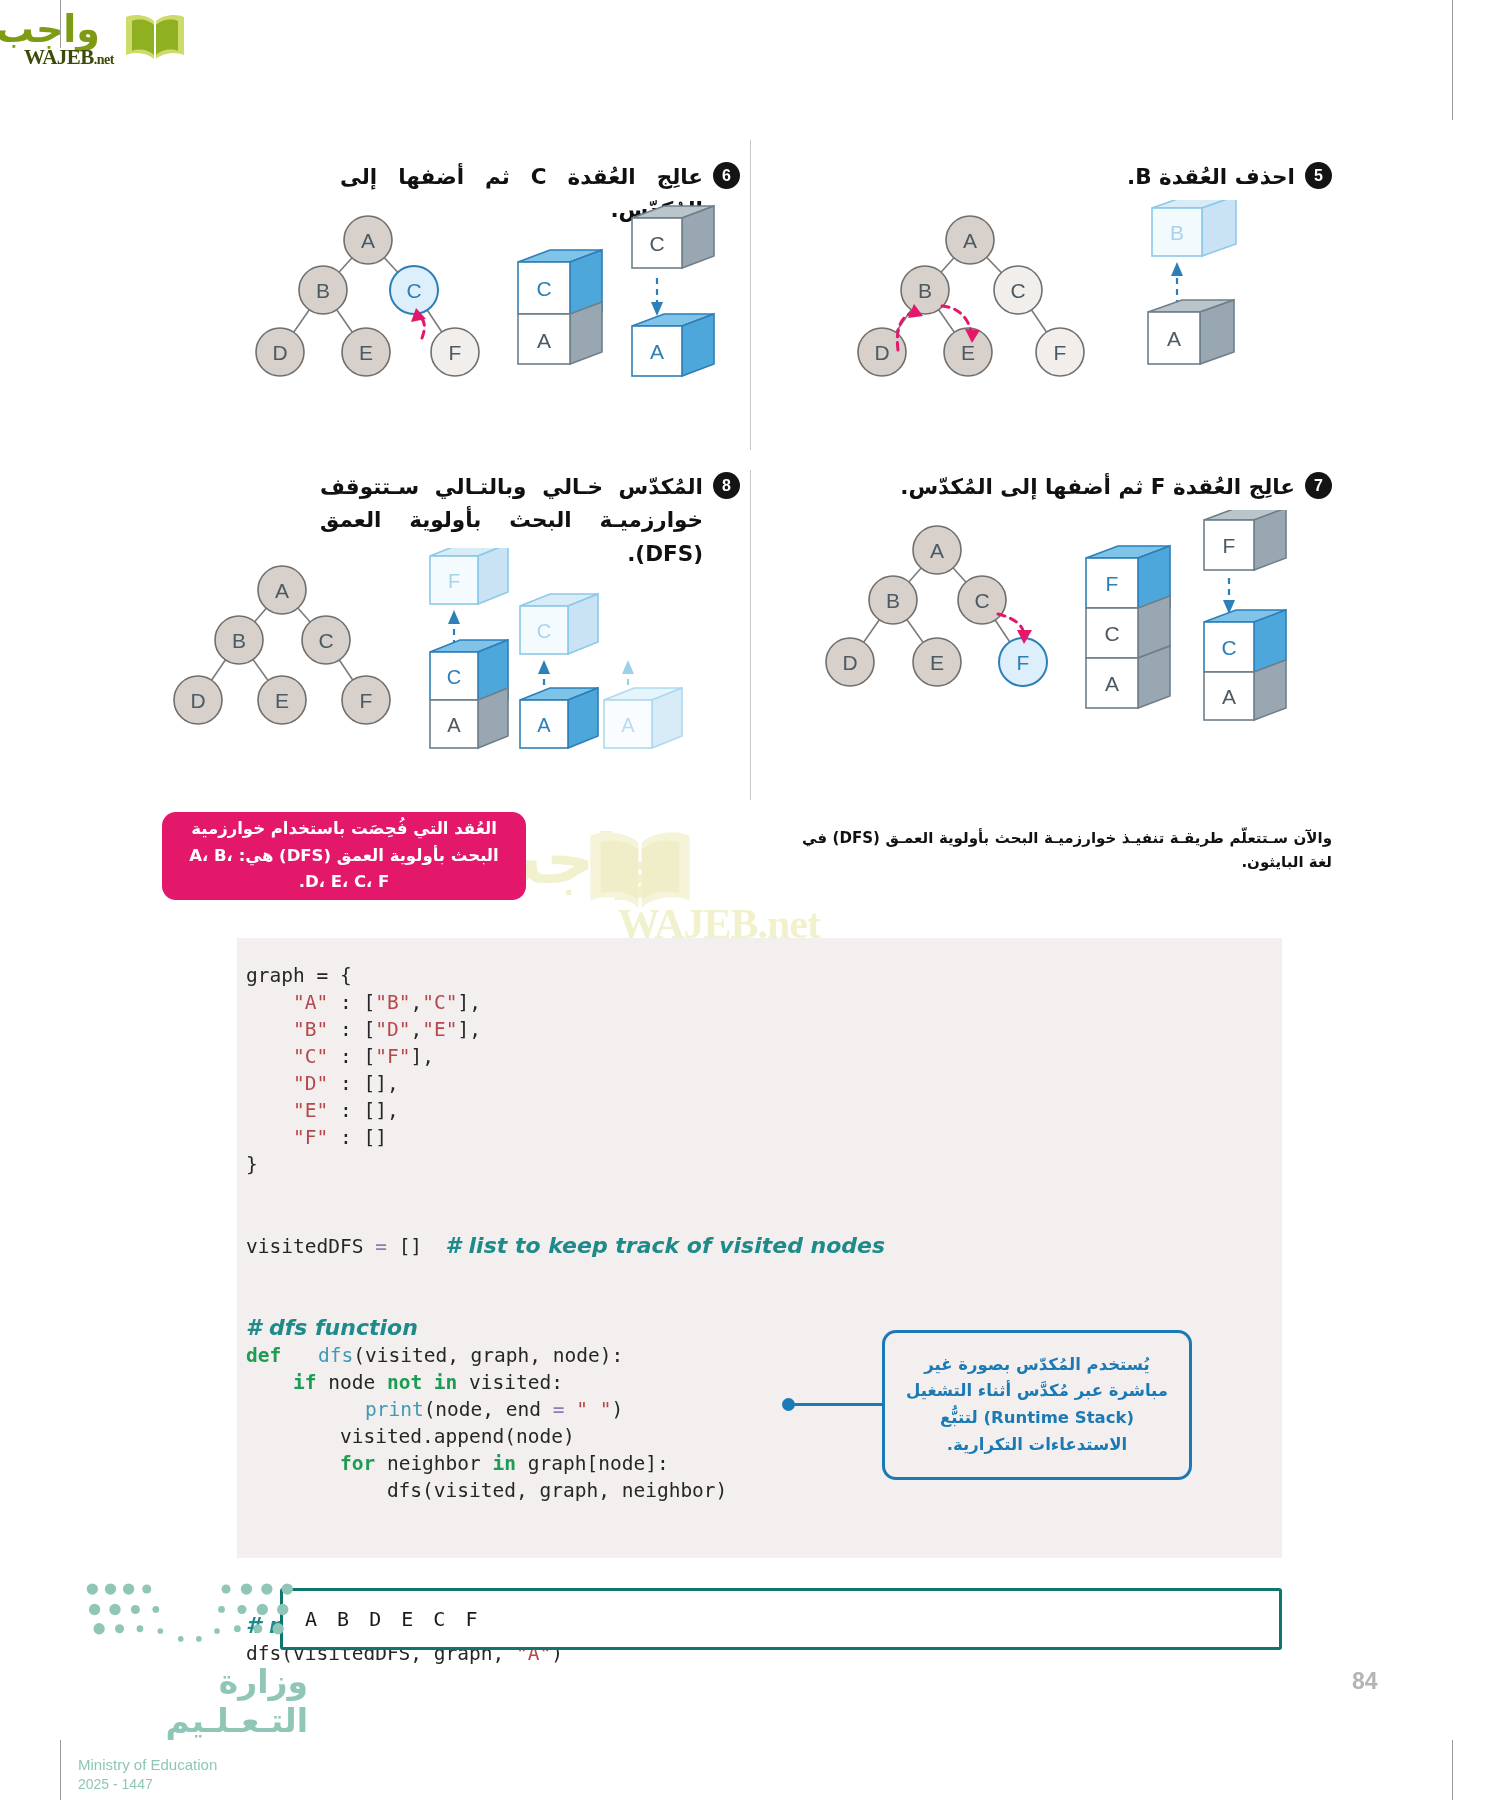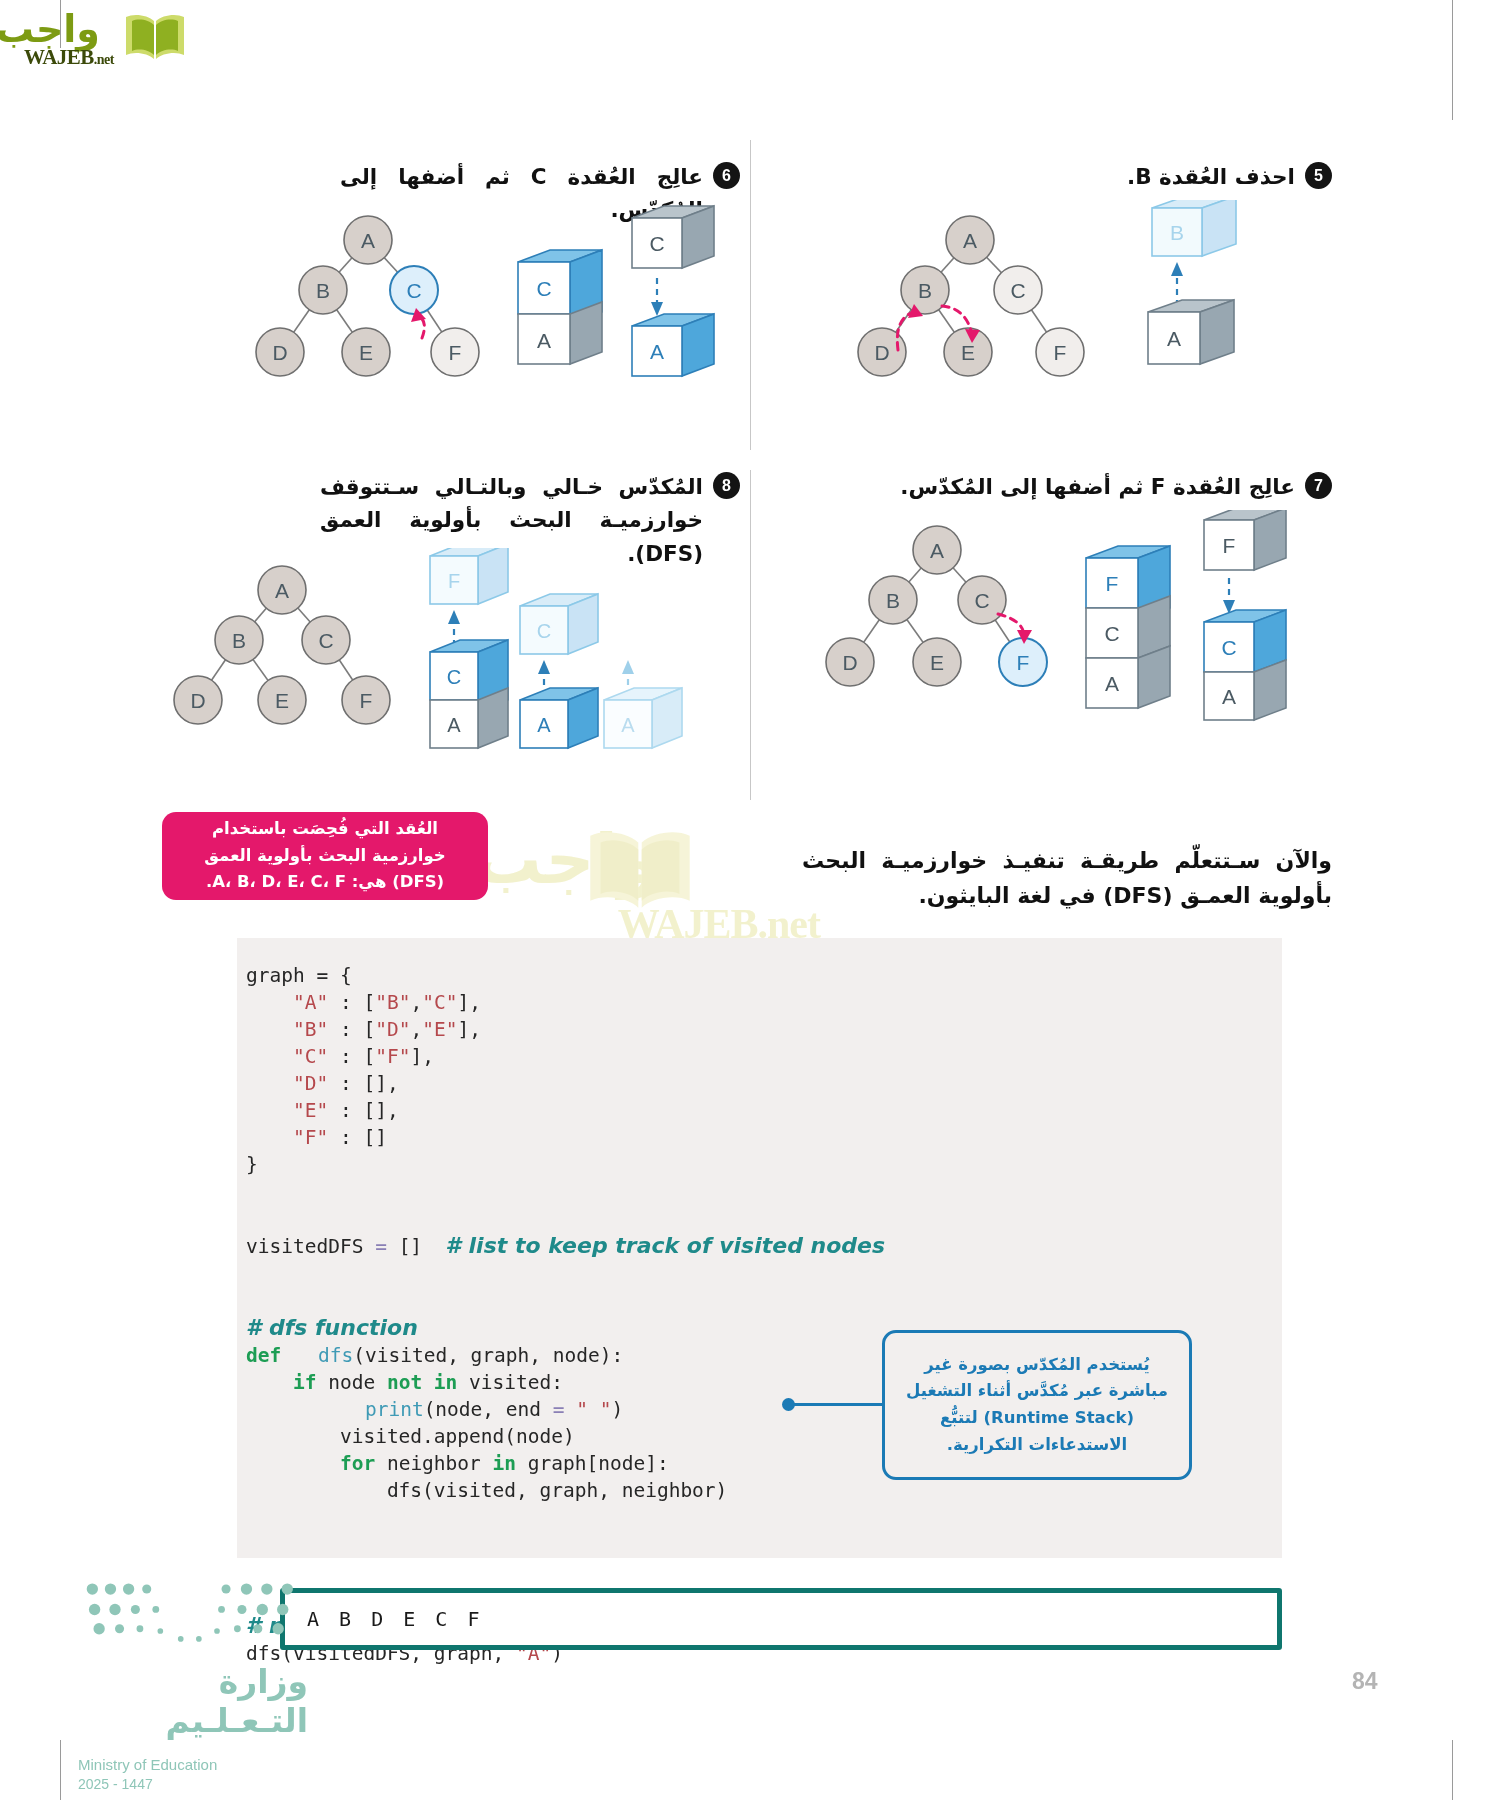--- a/index.html
+++ b/index.html
@@ -49,31 +49,31 @@
                text-align:justify; }
 
   
   .divider { position:absolute; width:1px; background:#c7c7c7; }
 
   
   .diagram { position:absolute; }
 
   
   .pink-callout {
-    position:absolute; left:162px; top:812px; width:326px; height:88px;
+    position:absolute; left:162px; top:812px; width:364px; height:88px;
     background:#e4186b; border-radius:14px;
     display:flex; align-items:center; justify-content:center;
     padding:8px 20px;
   }
   .pink-callout .txt { color:#ffffff; font-size:16.5px; line-height:1.6;
      font-weight:bold; text-align:center; font-family:"DejaVu Sans", sans-serif; }
 
   
-  .intro-par { position:absolute; right:168px; top:843px; width:530px;
-     font-size:22px; line-height:1.6; color:#111111; font-weight:600;
+  .intro-par { position:absolute; right:168px; top:826px; width:530px;
+     font-size:15px; line-height:1.6; color:#111111; font-weight:600;
      text-align:justify; direction:rtl; font-family:"DejaVu Sans", sans-serif; }
 
   
   .code-block {
     position:absolute; left:237px; top:938px; width:1045px; height:620px;
     background:#f2efee; direction:ltr; padding:24px 0 0 9px;
   }
   .code-line { font-family:"DejaVu Sans Mono", monospace; font-size:19.5px;
                line-height:27px; color:#262626; white-space:pre; }
   .k-str  { color:#b5484c; }
@@ -94,21 +94,21 @@
      text-align:center; font-weight:600; direction:rtl;
      font-family:"DejaVu Sans", sans-serif; }
   .callout-line { position:absolute; left:790px; top:1403px; width:135px; height:3px;
      background:#1b7ab5; }
   .callout-dot { position:absolute; left:782px; top:1398px; width:13px; height:13px;
      border-radius:50%; background:#1b7ab5; }
 
   
   .output-box {
     position:absolute; left:280px; top:1588px; width:1002px; height:62px;
-    border:5px solid #0f766e; background:#ffffff; border-radius:3px;
+    border:3px solid #0f766e; background:#ffffff; border-radius:3px;
     display:flex; align-items:center; padding-left:22px; direction:ltr;
   }
   .output-box .txt { font-family:"DejaVu Sans Mono", monospace; font-size:20px;
      letter-spacing:4px; color:#1a1a1a; }
 
   
   .moe { position:absolute; left:78px; top:1580px; width:230px; }
   .moe-ar { font-size:33px; color:#8fc6b8; font-weight:bold; direction:rtl;
             letter-spacing:1px; font-family:"DejaVu Sans", sans-serif; }
   .moe-en { font-size:15px; color:#8fc6b8; direction:ltr; margin-top:16px;

